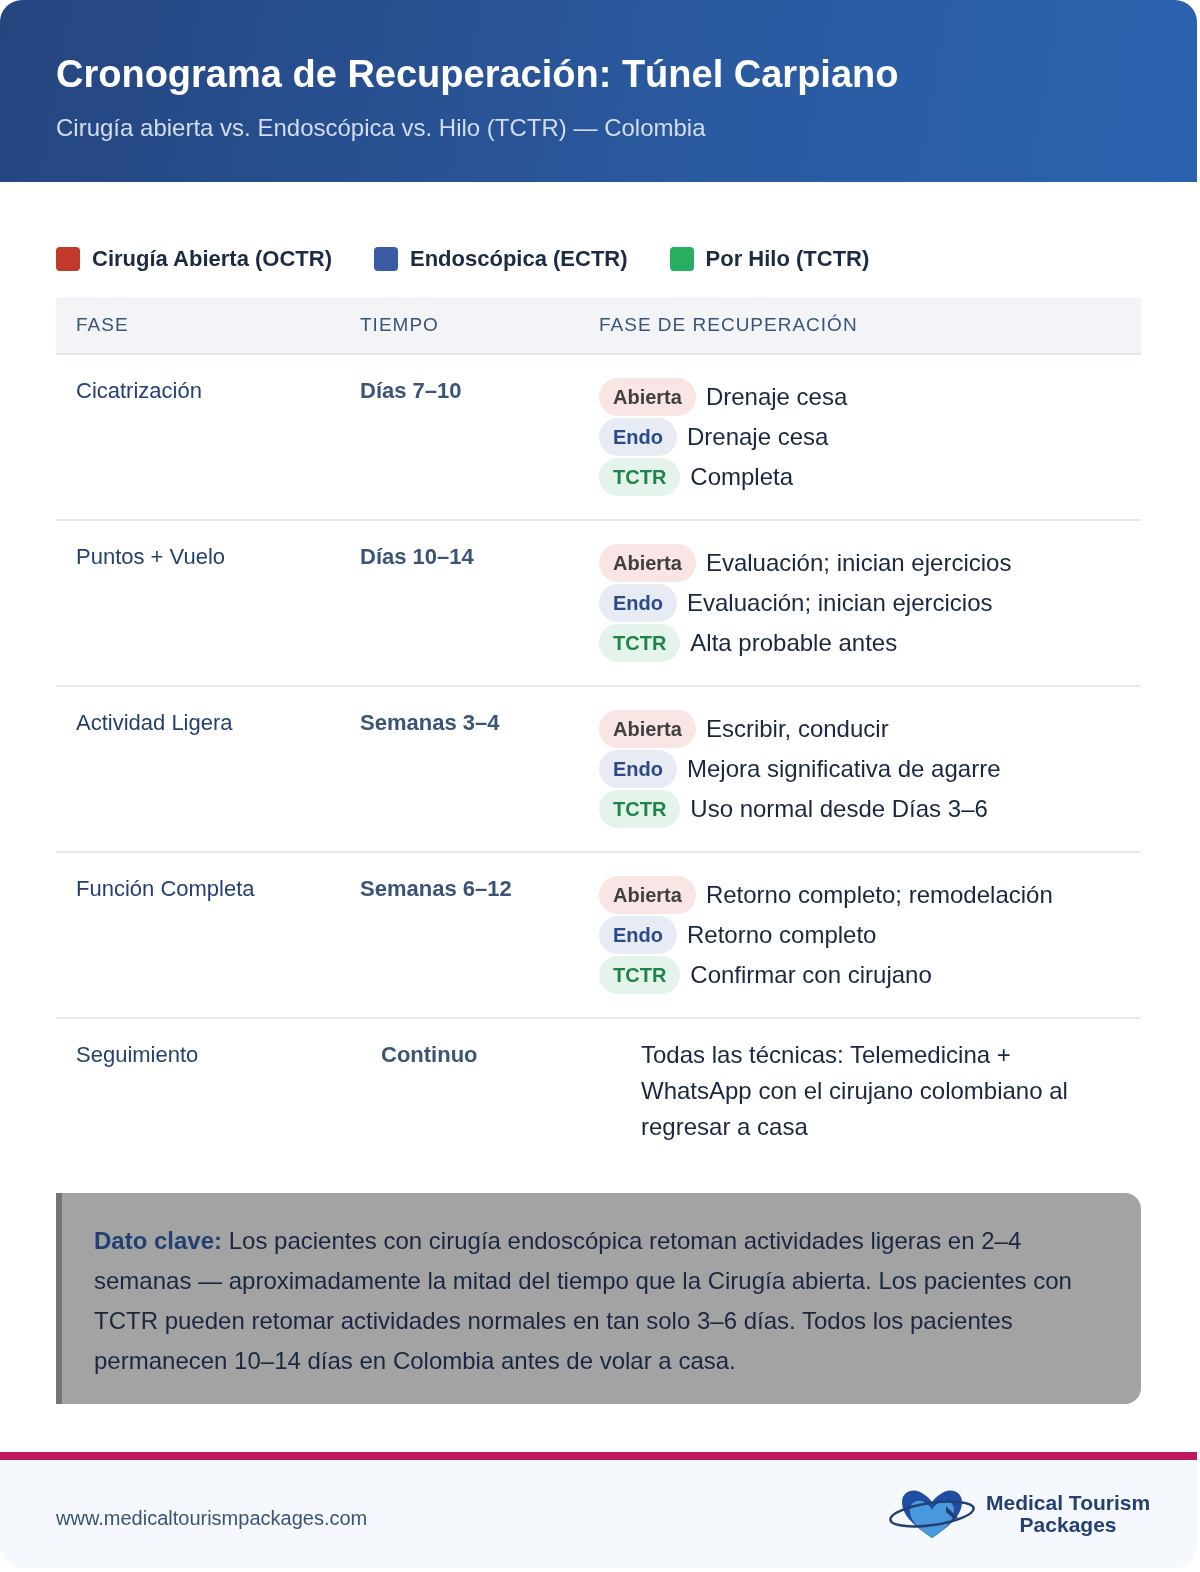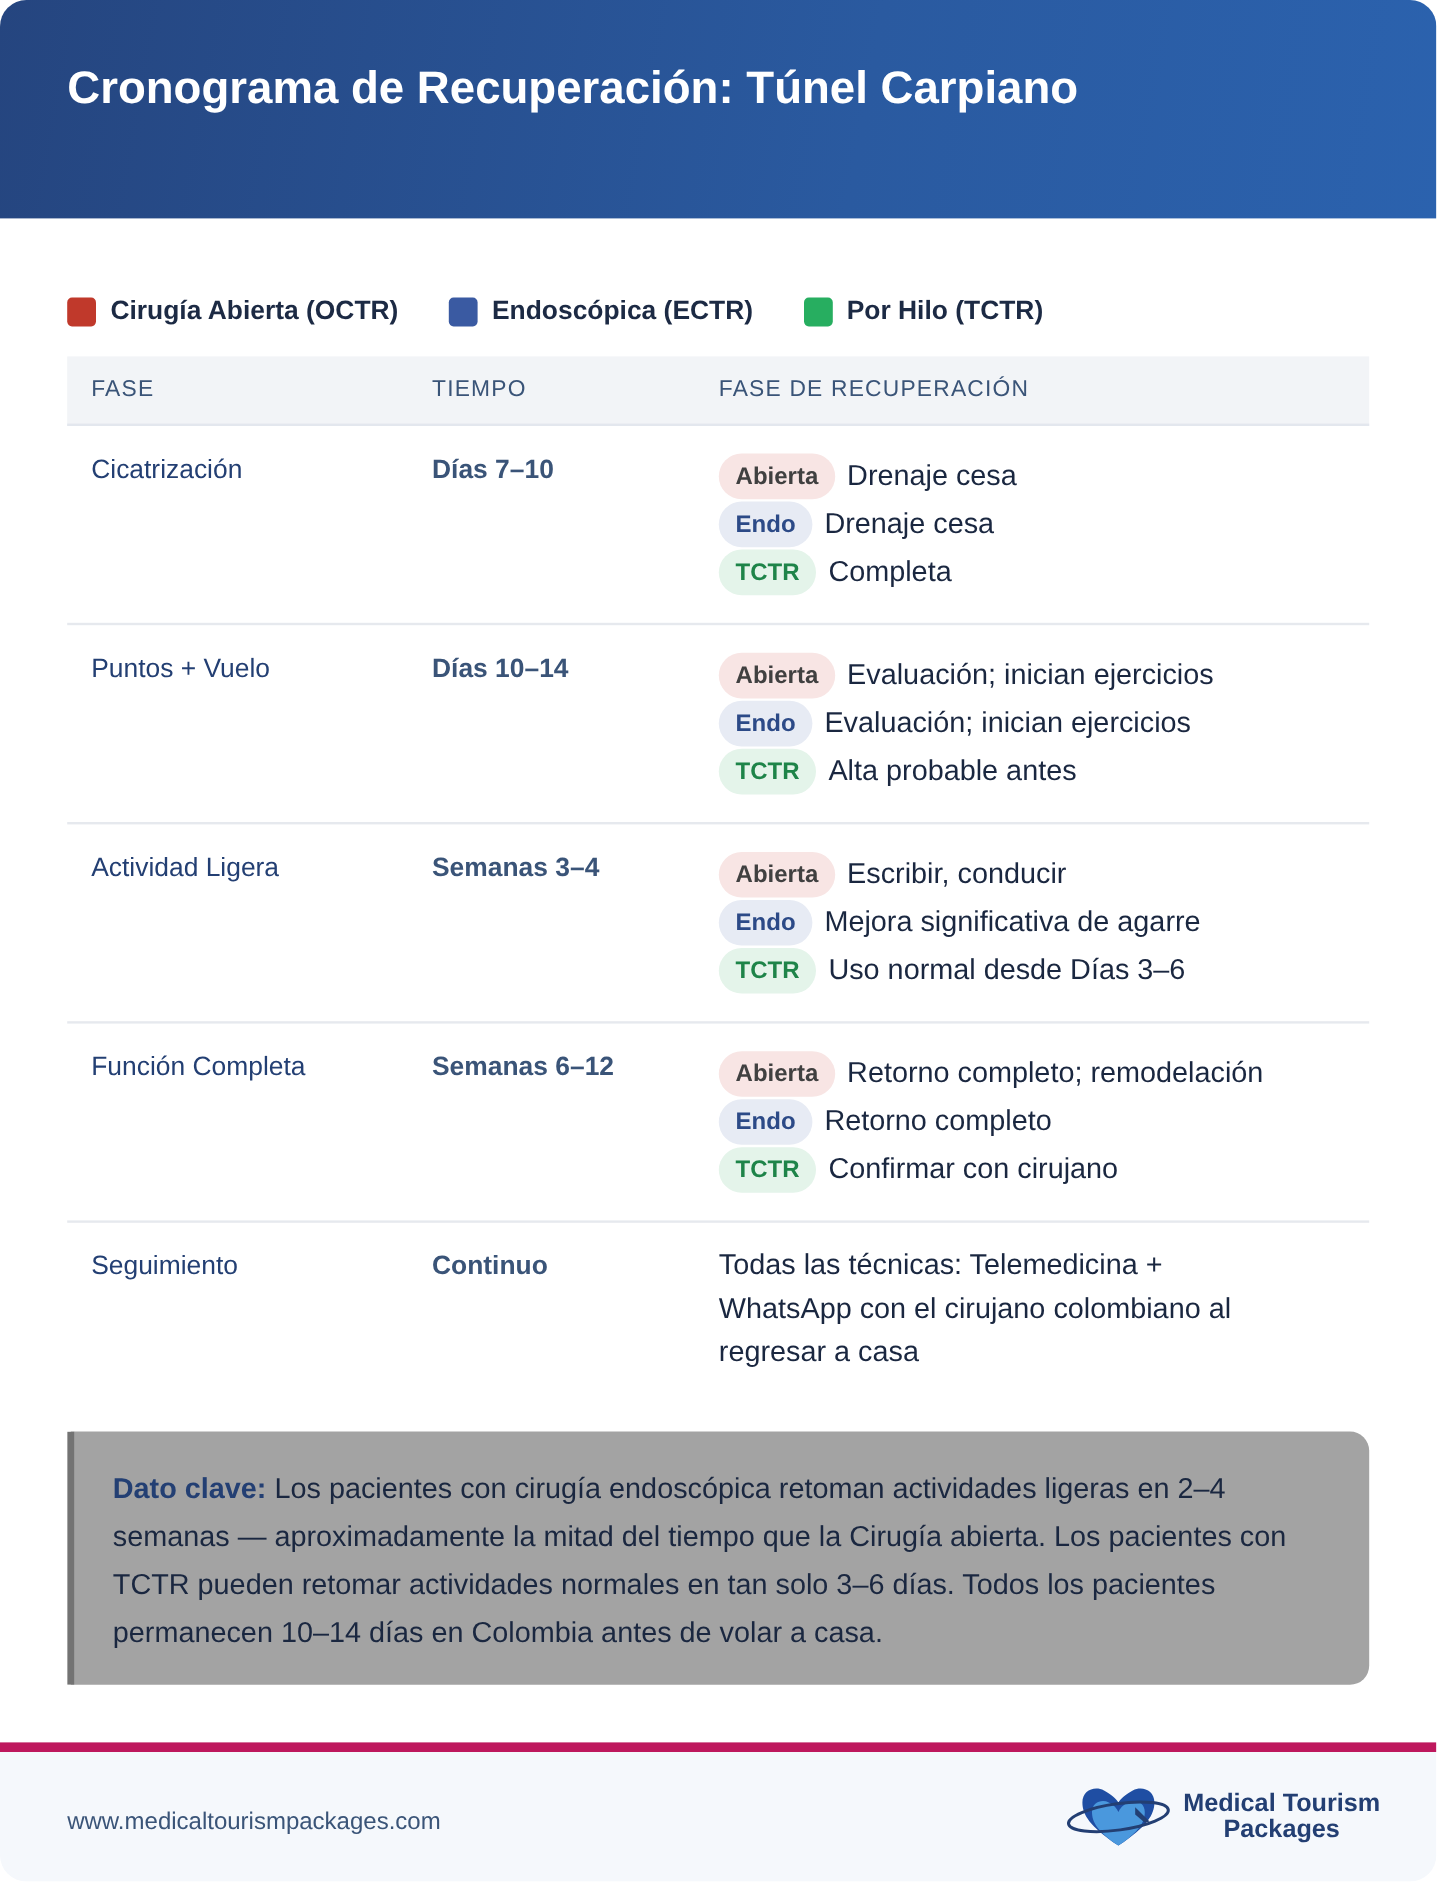--- a/index.html
+++ b/index.html
@@ -3,31 +3,31 @@
 <meta charset="utf-8">
 <style>
   * { box-sizing: border-box; margin: 0; padding: 0; }
   html, body { width: 1200px; height: 1572px; background: #ffffff; }
   body { font-family: "Liberation Sans", sans-serif; color: #1a2740; position: relative; overflow: hidden; }
   .card { position: absolute; left: 0; top: 0; width: 1197px; height: 1568px; border-radius: 22px; overflow: hidden; background: #fff; }
   .header { height: 182px; background: linear-gradient(100deg, #25457f 0%, #2a5aa0 60%, #2b62ae 100%); padding: 52px 56px 0 56px; }
   .title { color: #fff; font-weight: bold; font-size: 38px; line-height: 44px; }
   .subtitle { color: #d3ddef; font-size: 24px; margin-top: 18px; line-height: 28px; }
   .legend { display: flex; align-items: center; padding: 0 56px; margin-top: 48px; height: 26px; }
-  .legend-item { display: flex; align-items: flex-end; margin-right: 42px; margin-top: 31px; }
+  .legend-item { display: flex; align-items: center; margin-right: 42px; margin-top: 31px; }
   .swatch { width: 24px; height: 24px; border-radius: 4px; margin-right: 12px; }
   .legend-label { font-weight: bold; font-size: 22px; color: #1c2a44; }
   .table { position: absolute; left: 56px; top: 297px; width: 1085px; }
   .thead { height: 58px; background: #f2f4f7; border-bottom: 2px solid #e3e7ee; display: flex; align-items: center; }
   .th { font-weight: normal; font-size: 19px; letter-spacing: 1px; color: #3a5478; }
   .col1 { width: 304px; padding-left: 20px; }
   .col2 { width: 239px; }
   .col3 { flex: 1; }
   .row { display: flex; border-bottom: 2px solid #e6e9ee; padding: 22px 0 22px 0; }
-  .row.last { border-bottom: none; }
+  .row.last { border-bottom: none; gap: 21px; }
   .phase { font-weight: normal; font-size: 22px; color: #233f73; padding-left: 20px; width: 304px; line-height: 28px; }
   .time { font-weight: bold; font-size: 22px; color: #3a5478; width: 239px; line-height: 28px; }
   .milestones { flex: 1; }
   .ms { display: flex; align-items: center; height: 40px; margin-bottom: 0; }
   .badge { display: inline-block; font-weight: bold; font-size: 20px; padding: 0 14px; height: 38px; line-height: 38px; border-radius: 19px; margin-right: 10px; }
   .badge.open { background: #f8e5e4; color: #404040; }
   .badge.endo { background: #e7ebf4; color: #2c4a87; }
   .badge.tctr { background: #e4f4ea; color: #1e8449; }
   .ms-text { font-size: 24px; color: #1a2740; }
   .follow { font-size: 24px; line-height: 36px; color: #1a2740; width: 480px; margin-top: -4px; }
@@ -37,20 +37,21 @@
   .footer-url { position: absolute; left: 56px; top: 47px; font-size: 20px; color: #3a5478; }
   .logo { position: absolute; left: 888px; top: 26px; display: flex; align-items: center; }
   .logo-text { font-weight: bold; color: #233f73; font-size: 21px; line-height: 22px; text-align: center; margin-left: 10px; }
 </style>
 </head>
 <body>
 
 <div class="card">
   <div class="header">
     <div class="title">Cronograma de Recuperación: Túnel Carpiano</div>
+    <div class="subtitle">Cirugía abierta vs. Endoscópica vs. Hilo (TCTR) — Colombia</div>
   </div>
 
   <div class="legend">
     <div class="legend-item">
       <span class="swatch" style="background:#c0392b"></span>
       <span class="legend-label">Cirugía Abierta (OCTR)</span>
     </div>
     <div class="legend-item">
       <span class="swatch" style="background:#3a5aa2"></span>
       <span class="legend-label">Endoscópica (ECTR)</span>

